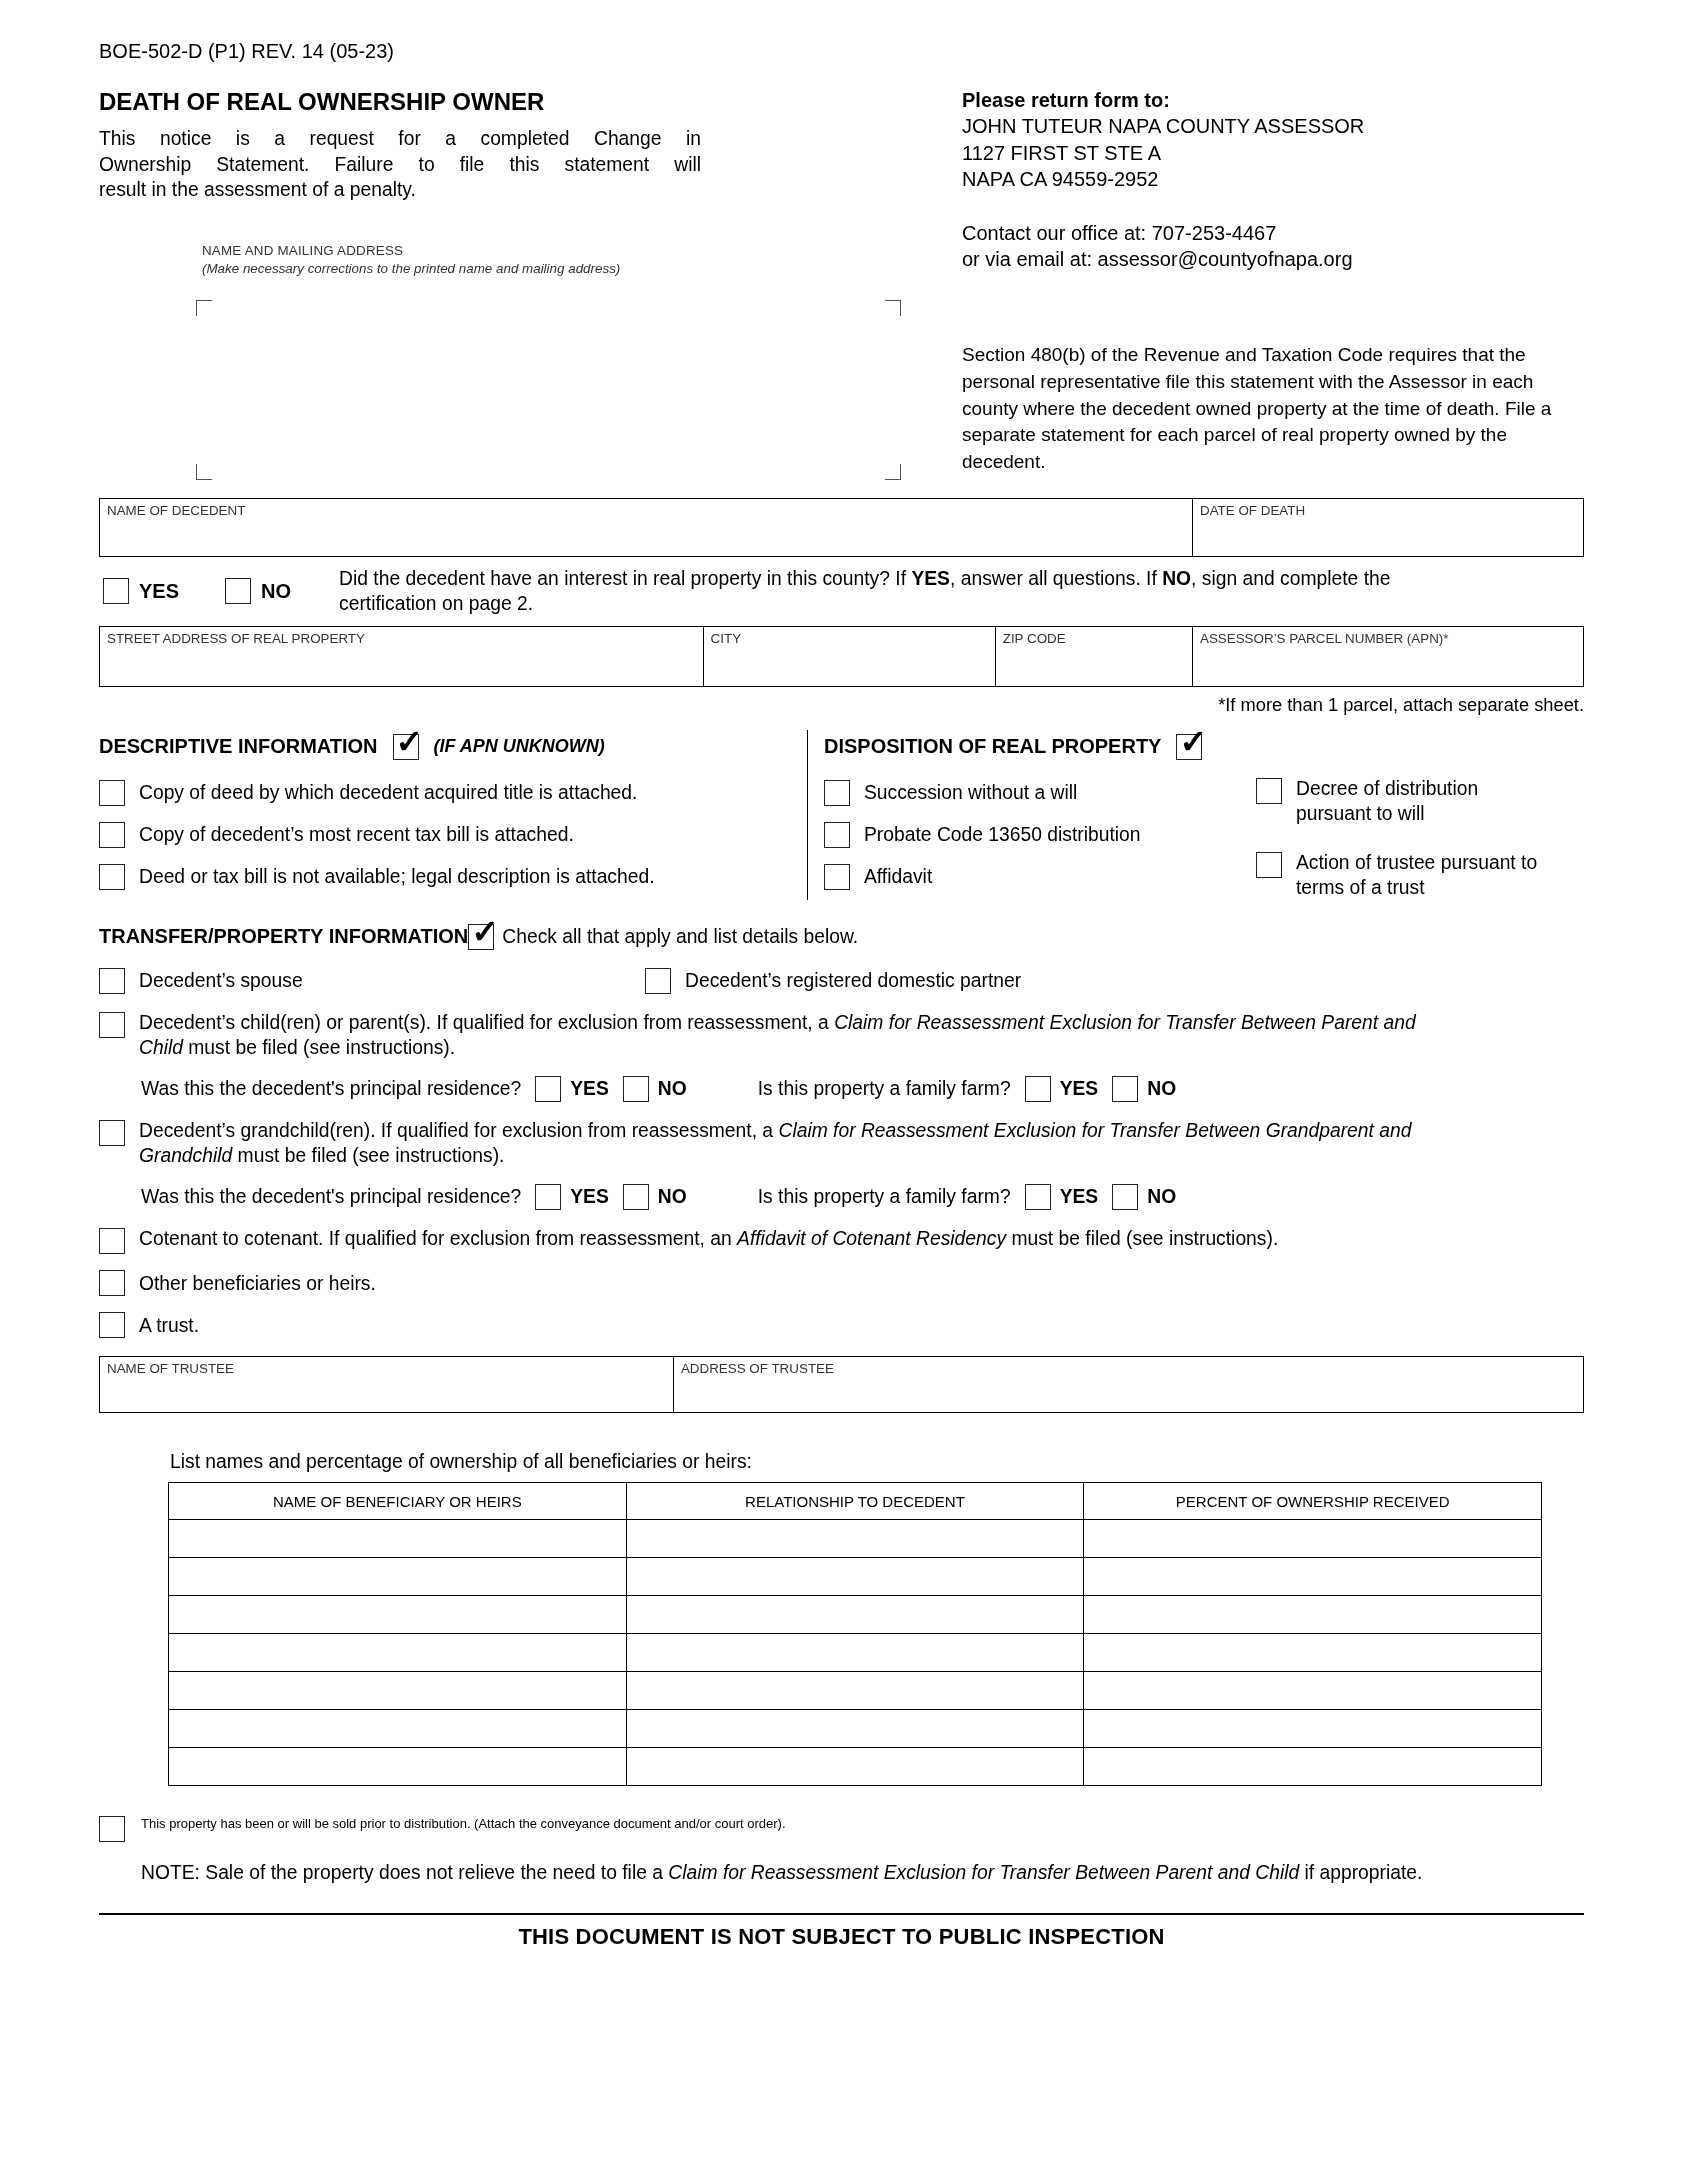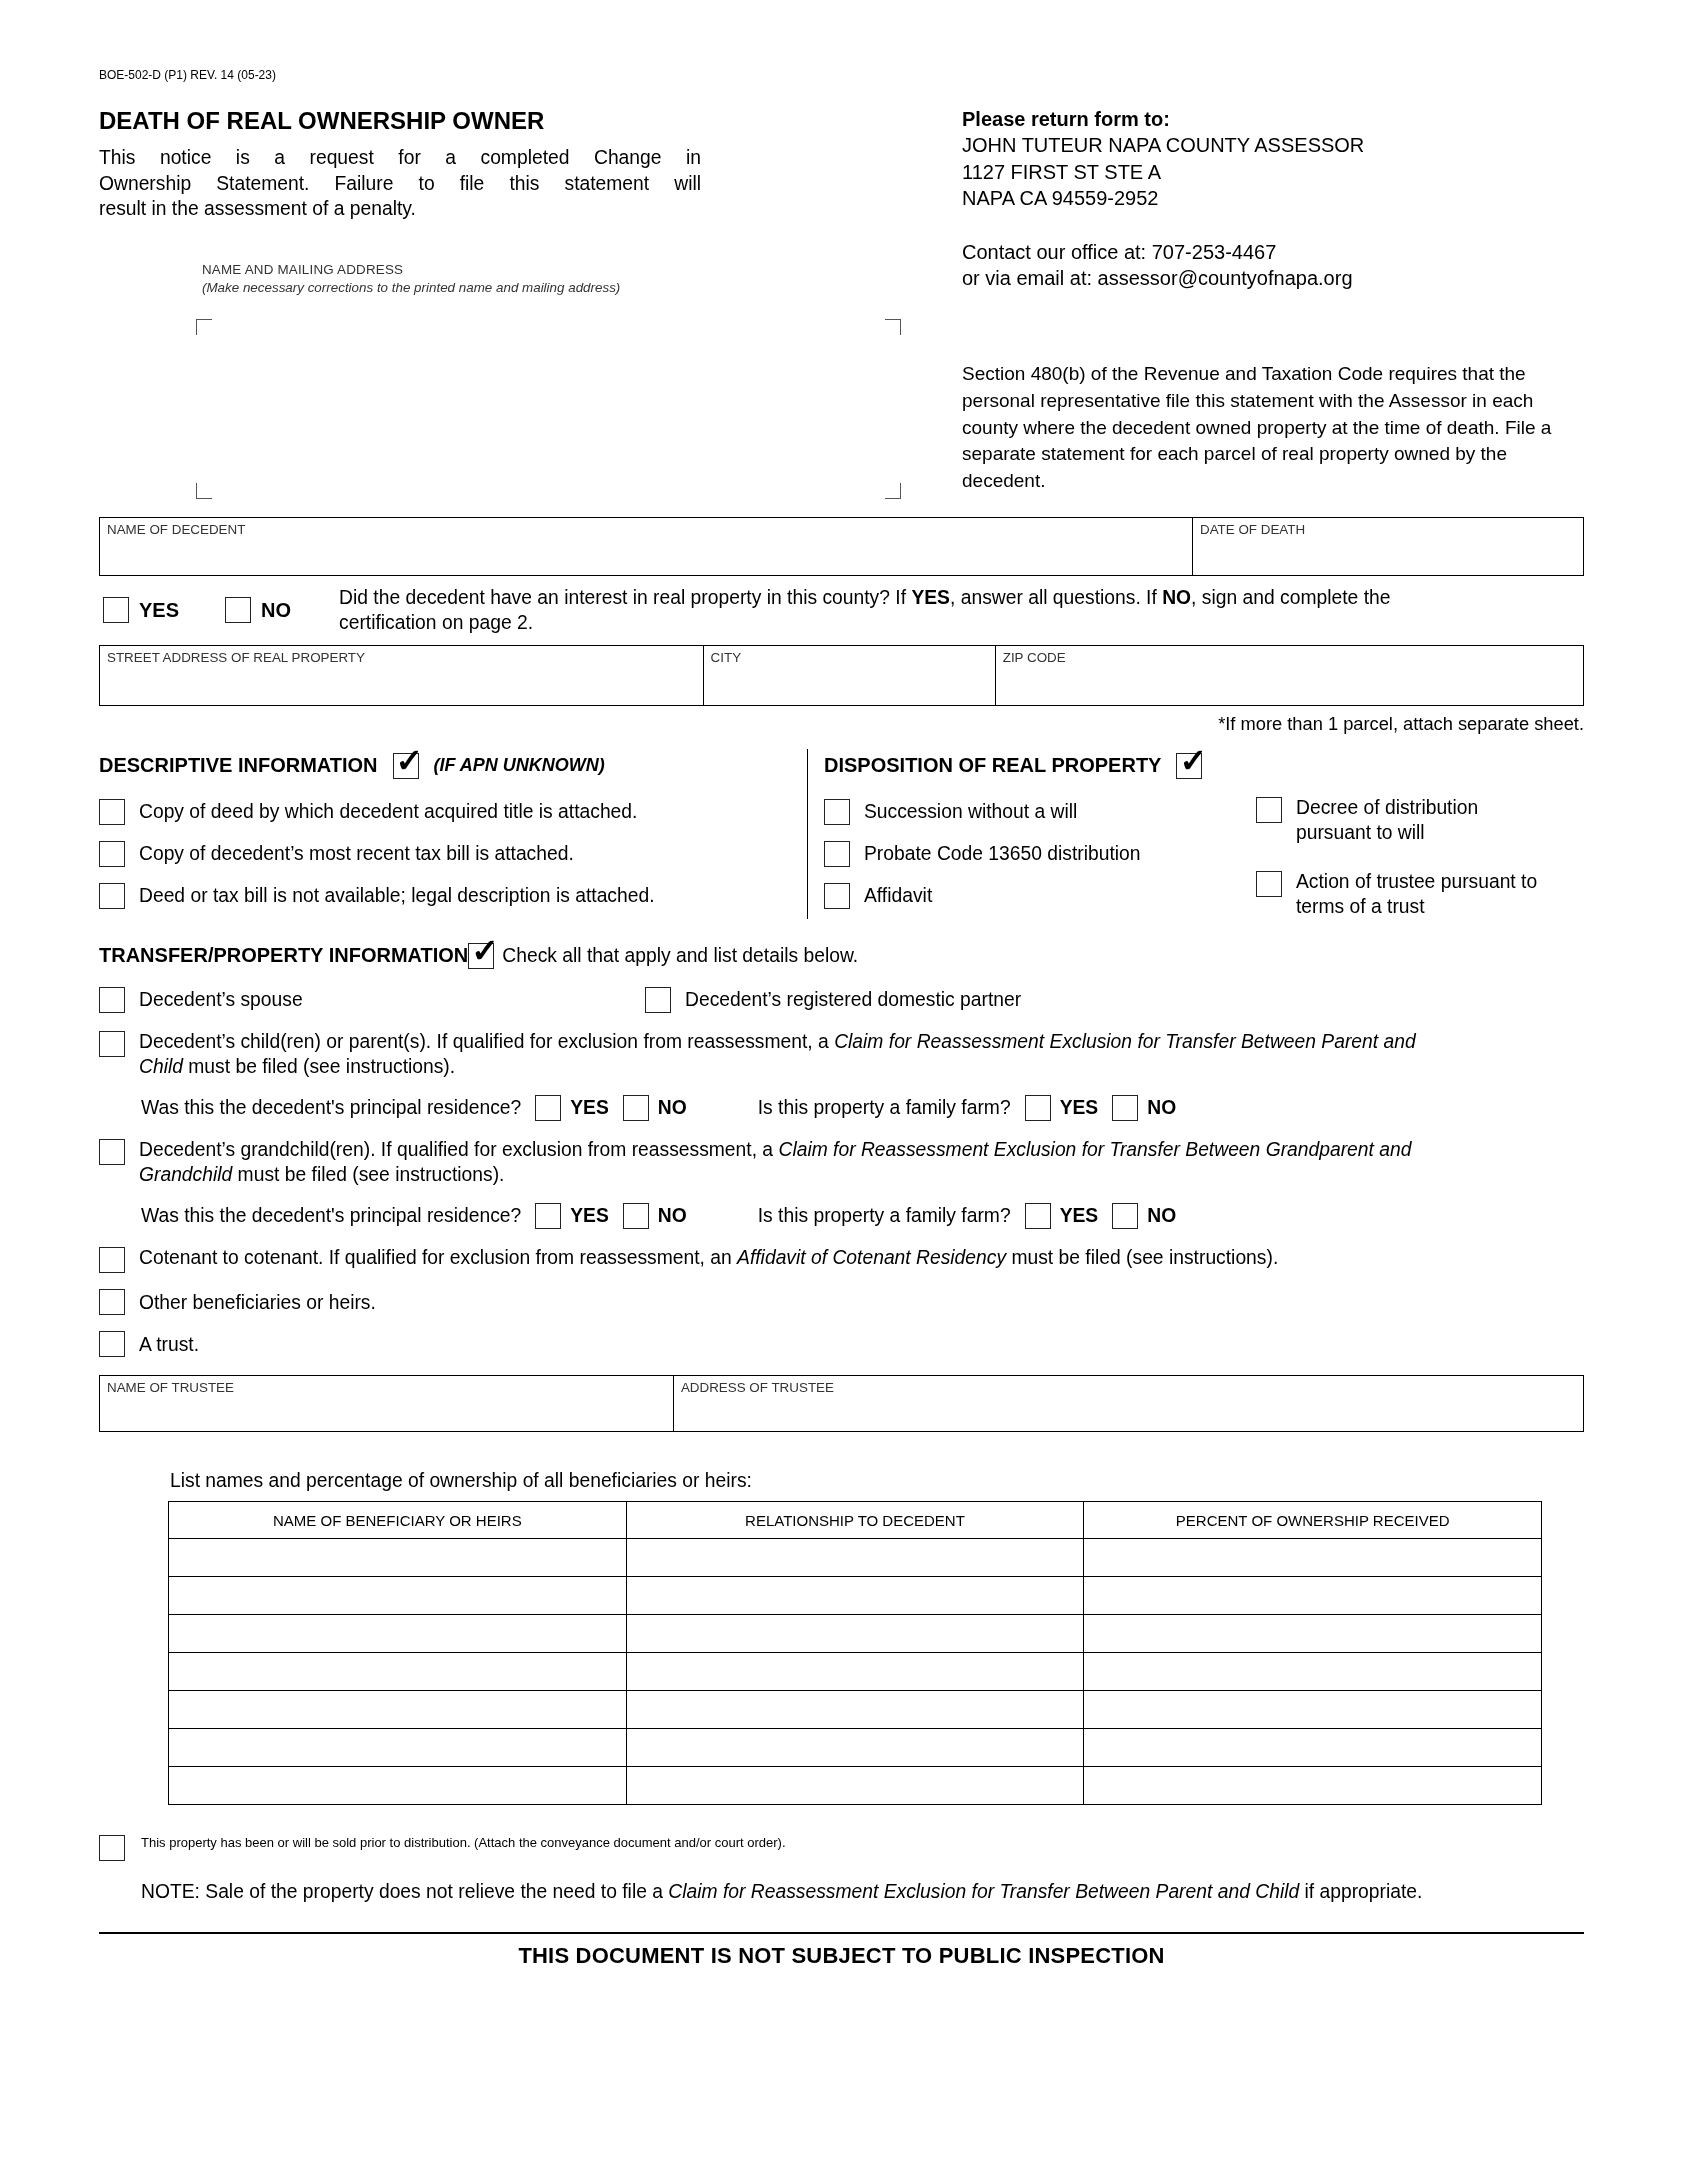--- a/index.html
+++ b/index.html
@@ -4,21 +4,21 @@
 <style>
   * { box-sizing: border-box; }
   html, body { margin: 0; padding: 0; background: #fff; }
   body {
     width: 1683px; height: 2178px;
     font-family: "Liberation Sans", sans-serif;
     color: #000;
   }
   .page { width: 1683px; height: 2178px; padding: 40px 99px 0; position: relative; overflow: hidden; background:#fff; }
 
-  .form-no { font-size: 12px; margin-top: 28px; }
+  .form-no { font-size: 20px; }
 
   
   .top { display: flex; margin-top: 24px; }
   .top-left { width: 639px; flex: none; }
   .top-right { width: 622px; margin-left: auto; flex: none; font-size: 20px; line-height: 1.32; }
   .title { font-size: 24px; font-weight: bold; line-height: 1.22; margin: 0 0 10px; }
   .intro { width: 602px; font-size: 19.3px; line-height: 1.32; margin: 2px 0 0; }
   .intro .line-j { text-align: justify; text-align-last: justify; }
   .mailing { margin: 40px 0 0 103px; color: #333; }
   .small-label { font-size: 13.4px; letter-spacing: 0.2px; }
@@ -164,20 +164,23 @@
   <div class="cellrow street-row">
     <div class="cell" style="width:40.7%;">
       <span>STREET ADDRESS OF REAL PROPERTY</span>
     </div>
     <div class="cell" style="width:19.7%;">
       <span>CITY</span>
     </div>
     <div class="cell" style="width:13.3%;">
       <span>ZIP CODE</span>
     </div>
+    <div class="cell" style="width:26.3%;">
+      <span>ASSESSOR’S PARCEL NUMBER (APN)*</span>
+    </div>
   </div>
 
   <div class="apn-note">*If more than 1 parcel, attach separate sheet.</div>
 
   <div class="descsec">
     <div class="desc-left">
       <div class="sec-head">
         <span class="sec-title">DESCRIPTIVE INFORMATION</span>
         <span class="cb" data-checked="true"></span>
         <span class="sec-note">(IF APN UNKNOWN)</span>

